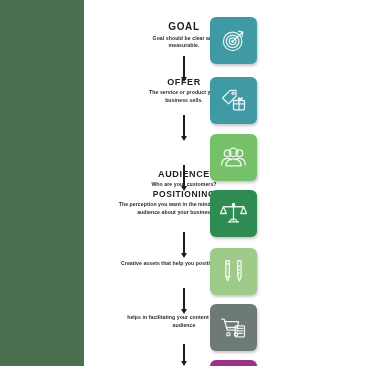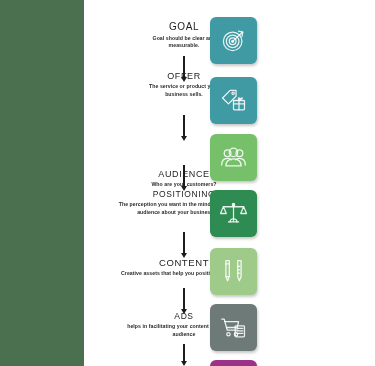--- a/index.html
+++ b/index.html
@@ -49,21 +49,21 @@
   .stage {
     position: absolute;
     left: 0;
     width: 200px;
     text-align: center;
     padding: 0 8px;
   }
 
   .stage-title {
     font-family: "Liberation Sans", sans-serif;
-    font-weight: normal;
+    font-weight: bold;
     color: #1d1d1d;
     letter-spacing: 0.6px;
     line-height: 1.05;
   }
 
   .stage-desc {
     font-family: "Liberation Sans", sans-serif;
     font-weight: bold;
     color: #2b2b2b;
     font-size: 5.2px;
@@ -133,46 +133,44 @@
   <div id="card">
 
     <div id="flow-column">
 
       <div class="stage" style="top:22px;">
         <div class="stage-title" style="font-size:10px;">GOAL</div>
         <div class="stage-desc" style="padding:0 48px;">Goal should be clear and measurable.</div>
       </div>
       <div class="arrow" style="top:56px; height:22px;"></div>
 
-      <div class="stage" style="top:72px;">
+      <div class="stage" style="top:78px;">
         <div class="stage-title" style="font-size:9px;">OFFER</div>
         <div class="stage-desc" style="padding:0 46px;">The service or product your business sells.</div>
       </div>
       <div class="arrow" style="top:115px; height:22px;"></div>
 
       <div class="stage" style="top:140px;">
         <div class="stage-title" style="font-size:9px;margin-top:30px;">AUDIENCE</div>
         <div class="stage-desc" style="padding:0 40px;">Who are your customers?</div>
       </div>
       <div class="arrow" style="top:165px; height:22px;"></div>
 
       <div class="stage" style="top:190px;">
         <div class="stage-title" style="font-size:8.5px;">POSITIONING</div>
         <div class="stage-desc" style="padding:0 26px;">The perception you want in the minds of your target audience about your business/brand.</div>
       </div>
       <div class="arrow" style="top:232px; height:22px;"></div>
 
       <div class="stage" style="top:258px;">
-        <div class="stage-title" style="font-size:9.5px;">CONTENT</div>
         <div class="stage-desc" style="padding:0 26px;">Creative assets that help you position your brand.</div>
       </div>
       <div class="arrow" style="top:288px; height:22px;"></div>
 
       <div class="stage" style="top:312px;">
-        <div class="stage-title" style="font-size:8.5px;">ADS</div>
         <div class="stage-desc" style="padding:0 26px;">helps in facilitating your content to the target audience</div>
       </div>
       <div class="arrow" style="top:344px; height:18px;"></div>
 
     </div>
 
     <div id="tile-column">
 
       <div class="tile" style="top:17px; background:#3f9aa3;">
         <svg viewBox="0 0 32 32">

